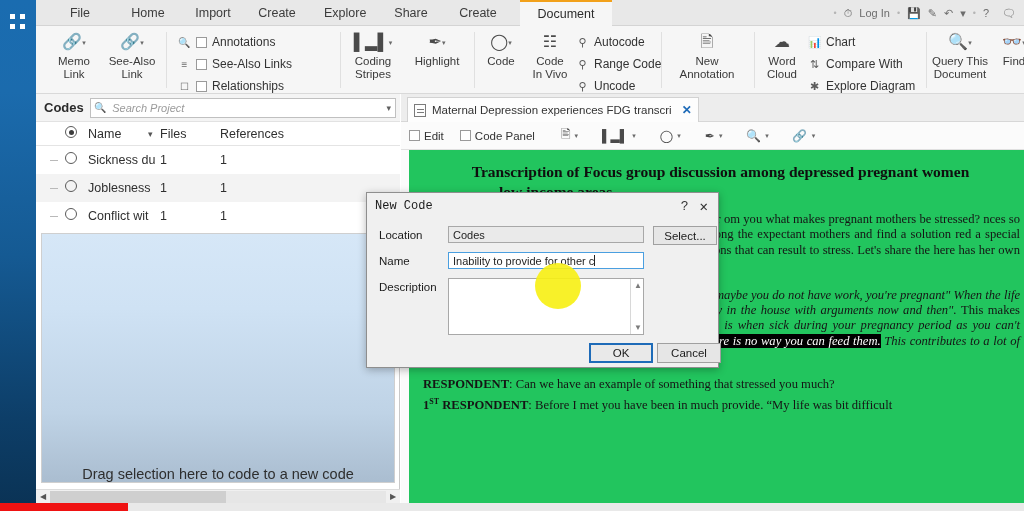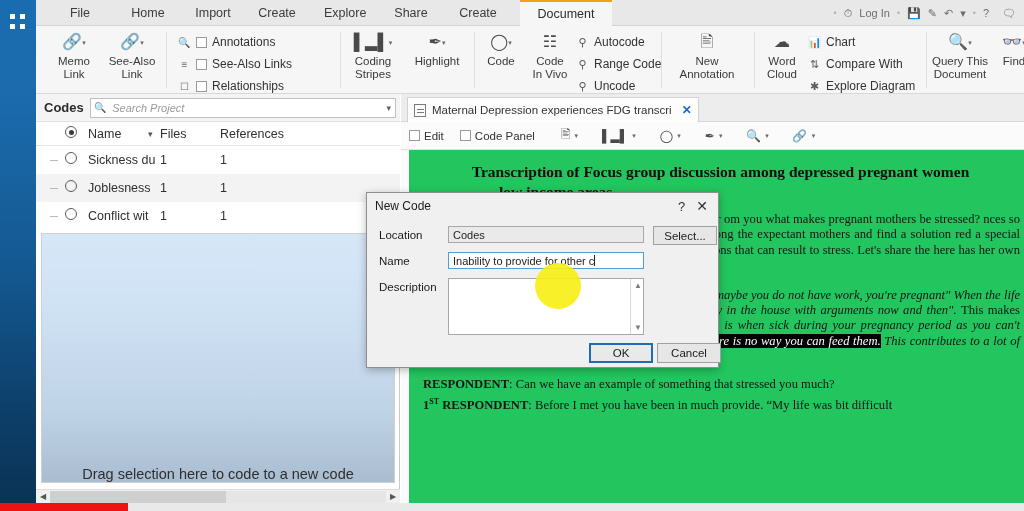--- a/index.html
+++ b/index.html
@@ -167,21 +167,21 @@
 
   
   .dialog {
     position:absolute; left:366px; top:192px; width:353px; height:176px;
     background:#f0f0f0; border:1px solid #8e8e8e;
     box-shadow:0 2px 8px rgba(0,0,0,.28);
   }
   .dlg-title {
     position:absolute; left:0; top:0; width:351px; height:26px;
     background:#f0f0f0; display:flex; align-items:center; padding:0 8px;
-    font-size:12px; color:#1b1b1b;
+    font-size:12px; color:#1b1b1b;font-family:Liberation Mono, monospace;
   }
   .dlg-title .t{ flex:1; }
   .dlg-help{ font-size:13px; color:#333; padding:0 9px; }
   .dlg-close{ font-size:14px; color:#333; padding:0 2px;}
   .dlg-row { position:absolute; display:flex; align-items:flex-start; }
   .dlg-lbl { font-size:11.5px; color:#1b1b1b; }
   .dlg-ro {
     height:17px; background:#eaeaea; border:1px solid #a8a8a8;
     font-size:11px; color:#242424; padding:1px 4px; line-height:15px;
   }

